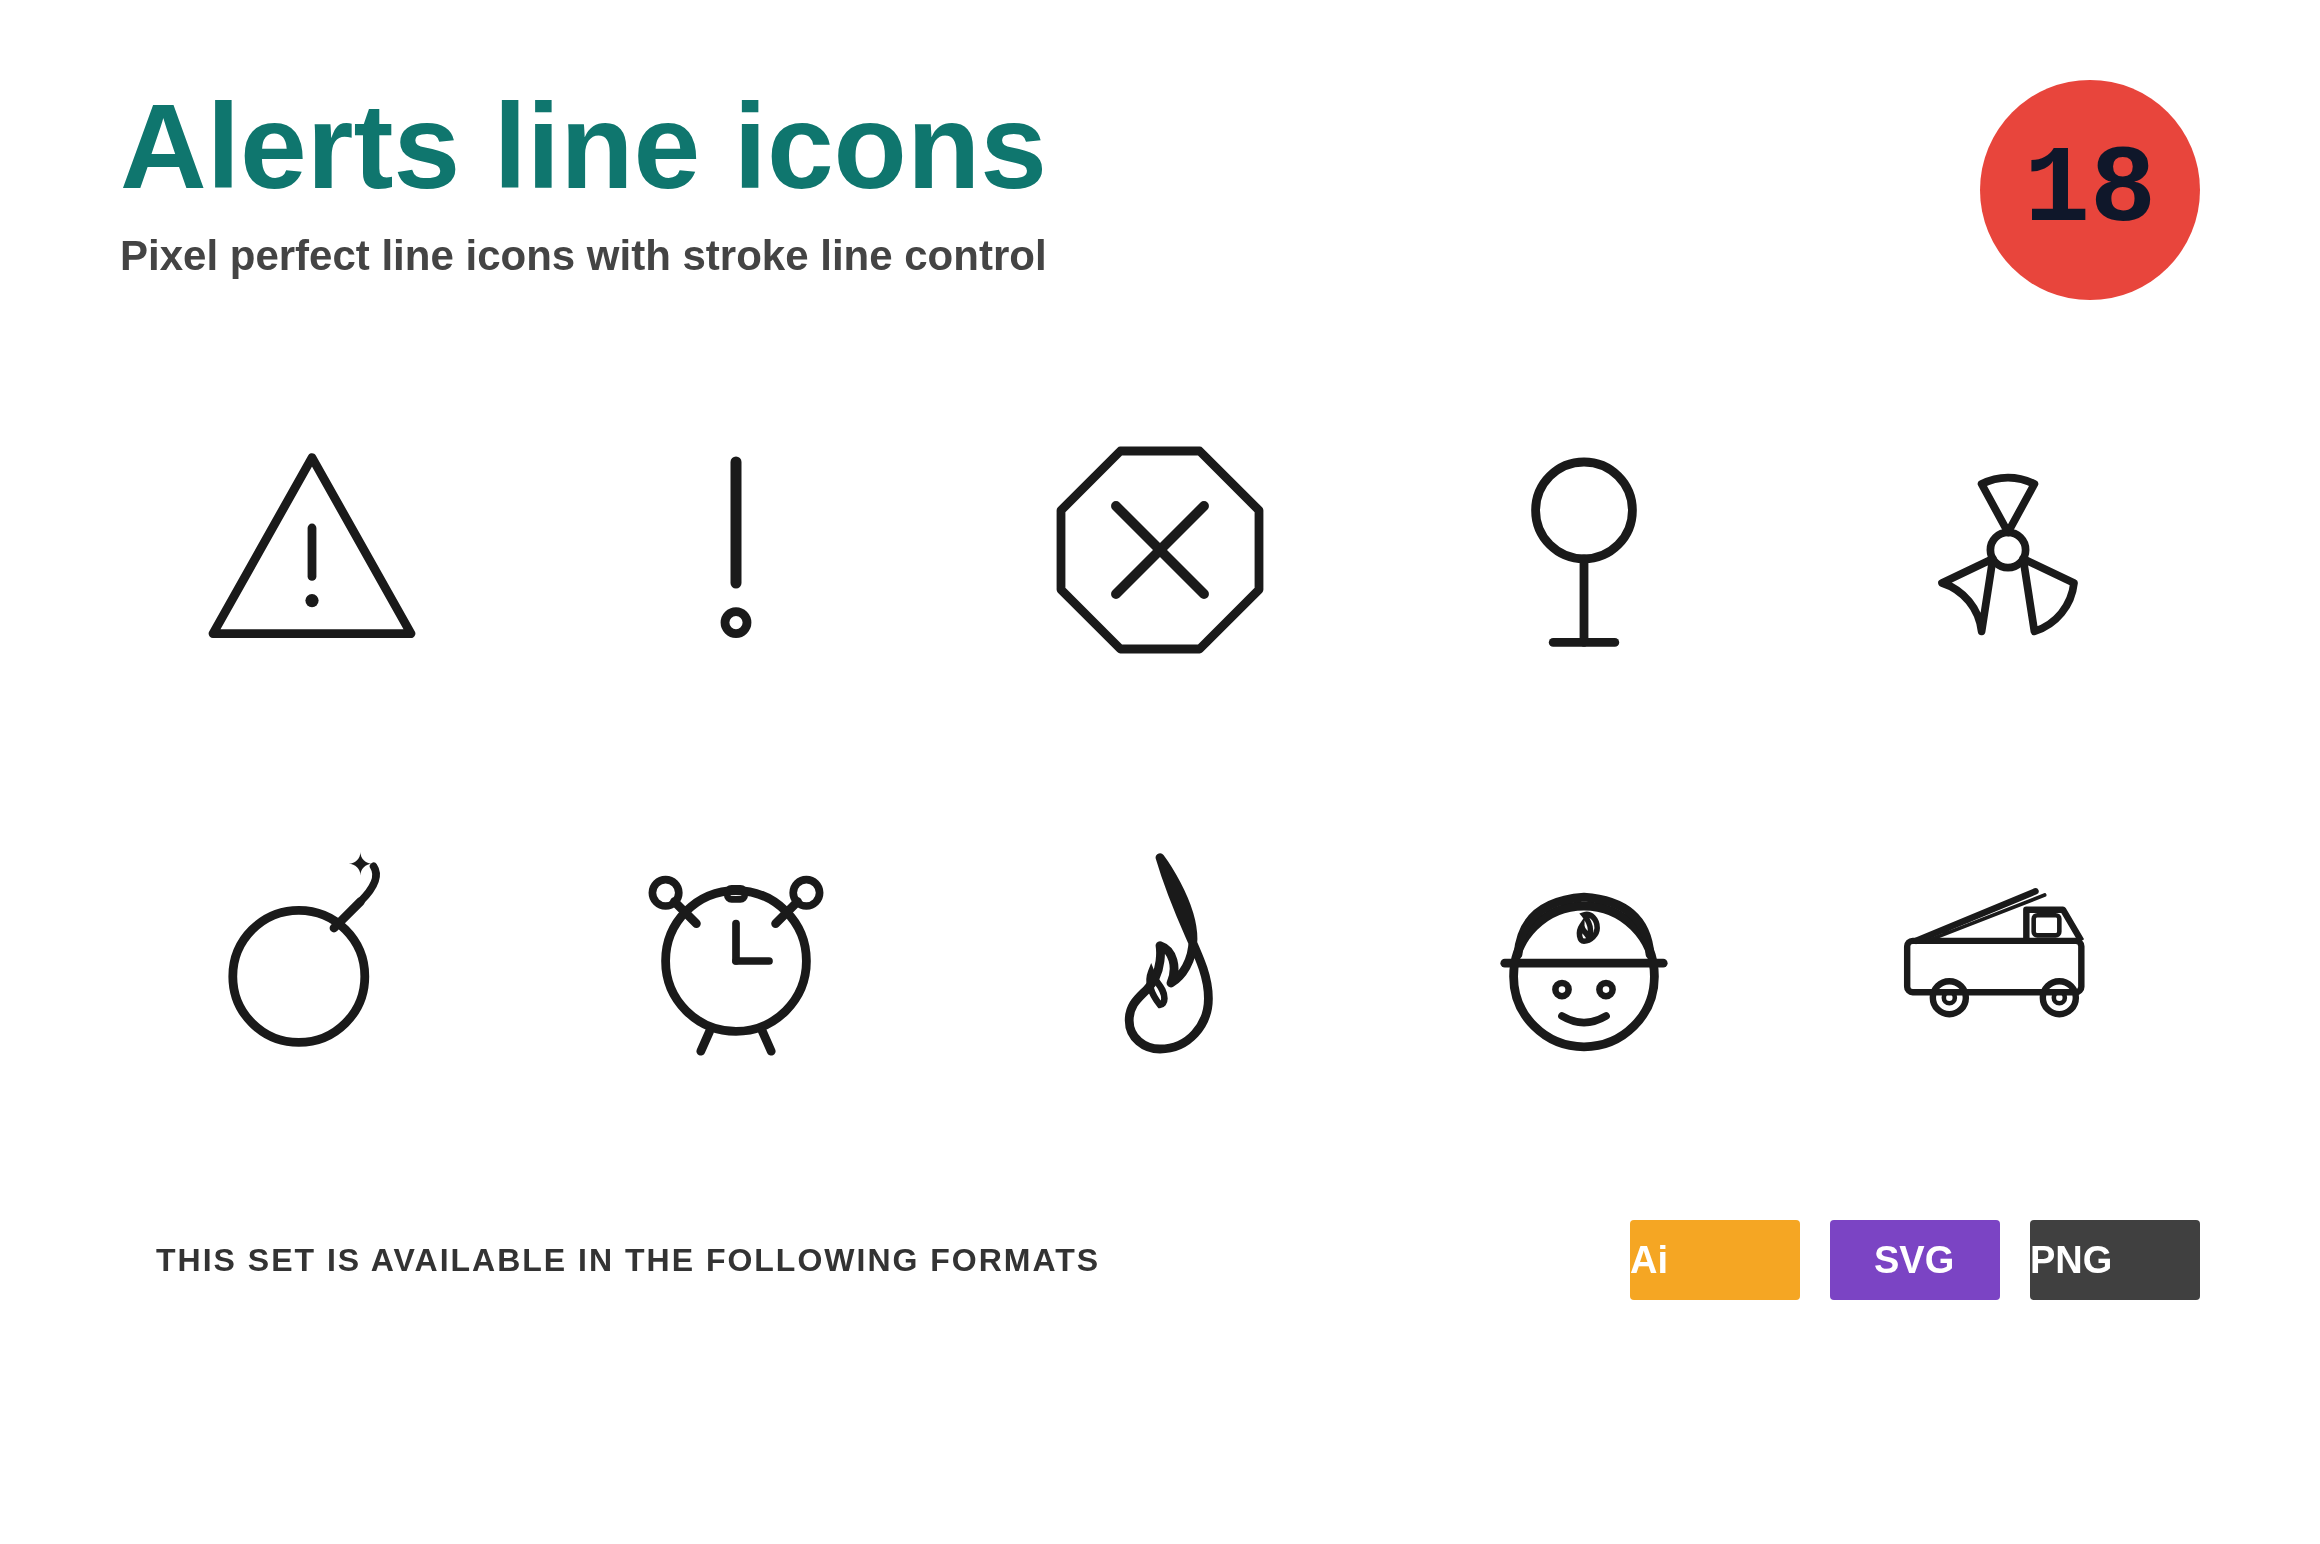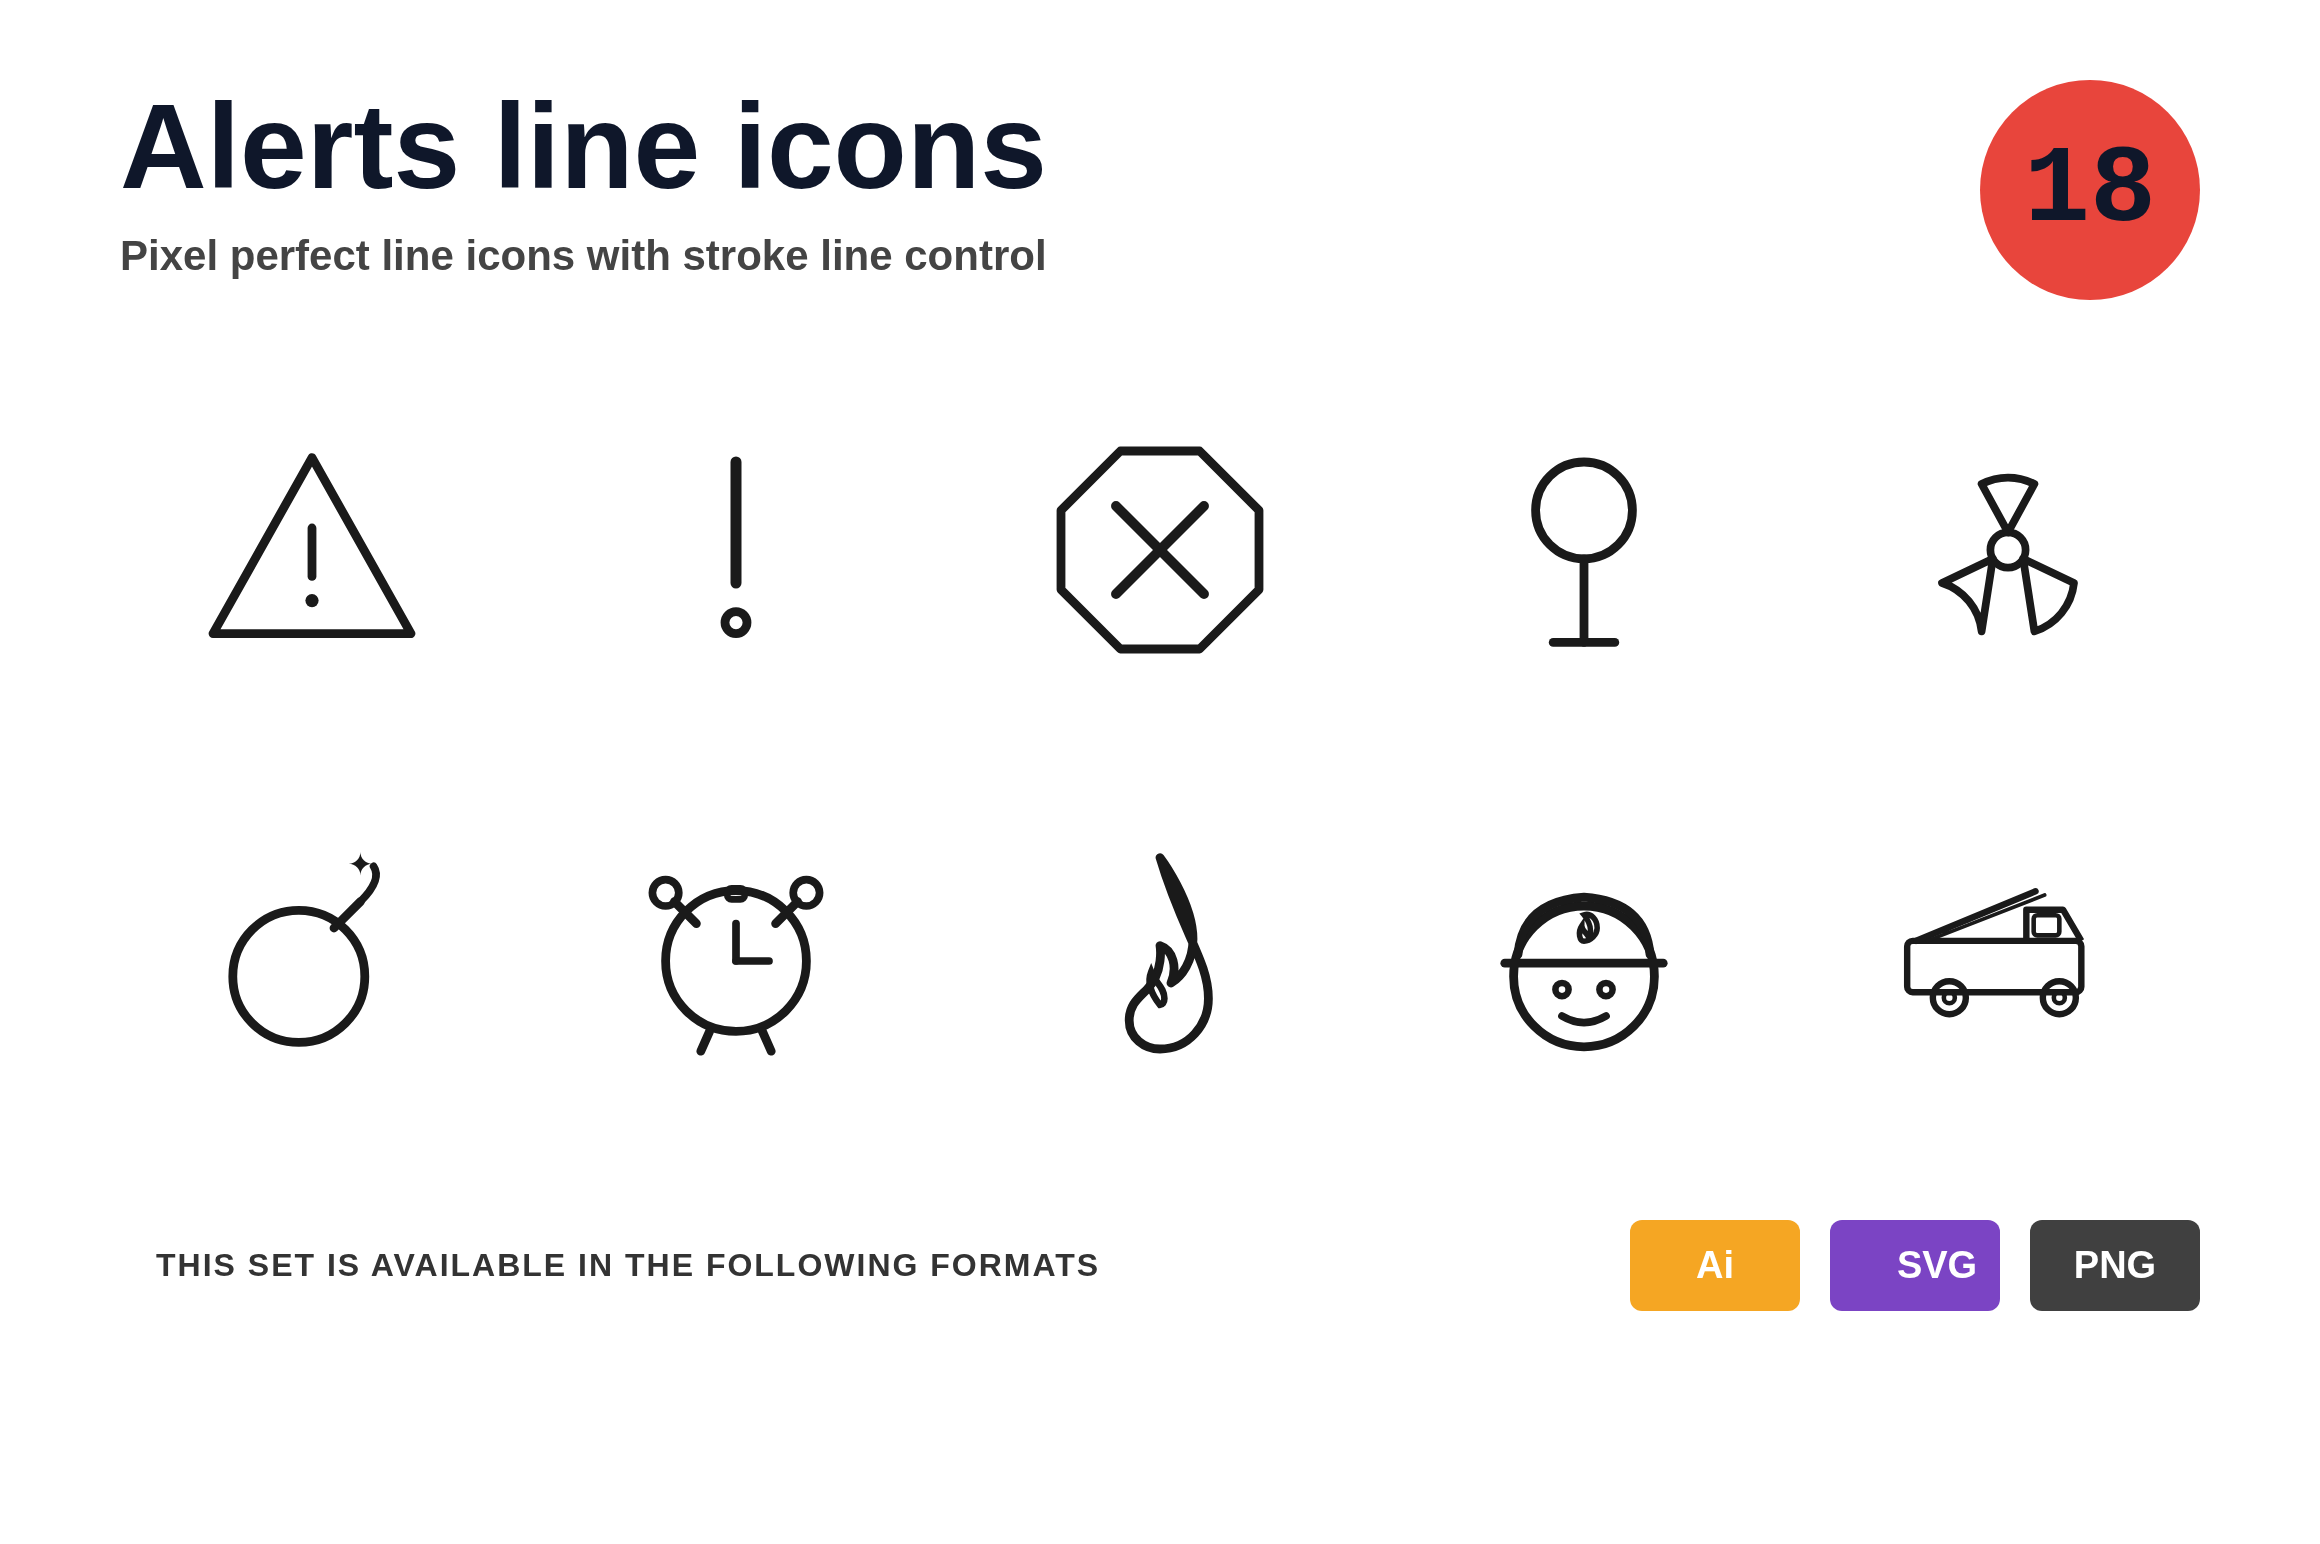--- a/index.html
+++ b/index.html
@@ -21,21 +21,21 @@
     .header-section {
       display: flex;
       align-items: flex-start;
       justify-content: space-between;
       margin-bottom: 80px;
     }
     .title-block {}
     .main-title {
       font-size: 120px;
       font-weight: 700;
-      color: #0f172a;
+      color: #0f766e;
       line-height: 1.1;
       margin-bottom: 20px;
     }
     .subtitle {
       font-size: 42px;
       color: #444444;
       font-weight: 700;
     }
     .badge-circle {
       width: 220px;
@@ -80,25 +80,25 @@
       color: #333333;
       letter-spacing: 2px;
       text-transform: uppercase;
     }
     .format-badges {
       display: flex;
       gap: 30px;
     }
     .format-badge {
       width: 170px;
-      height: 91px;
-      border-radius: 12px;
-      display: flex;
-      align-items: center;
-      justify-content: center;
+      height: 80px;
+      border-radius: 4px;
+      display: flex;
+      align-items: center;
+      justify-content: flex-start;
       font-size: 38px;
       font-weight: 700;
       color: white;
     }
     .badge-ai { background: #f5a623; }
     .badge-svg { background: #7b44c4; padding-left: 44px; }
     .badge-png { background: #404040; }
   </style>
 </head>
 <body>

